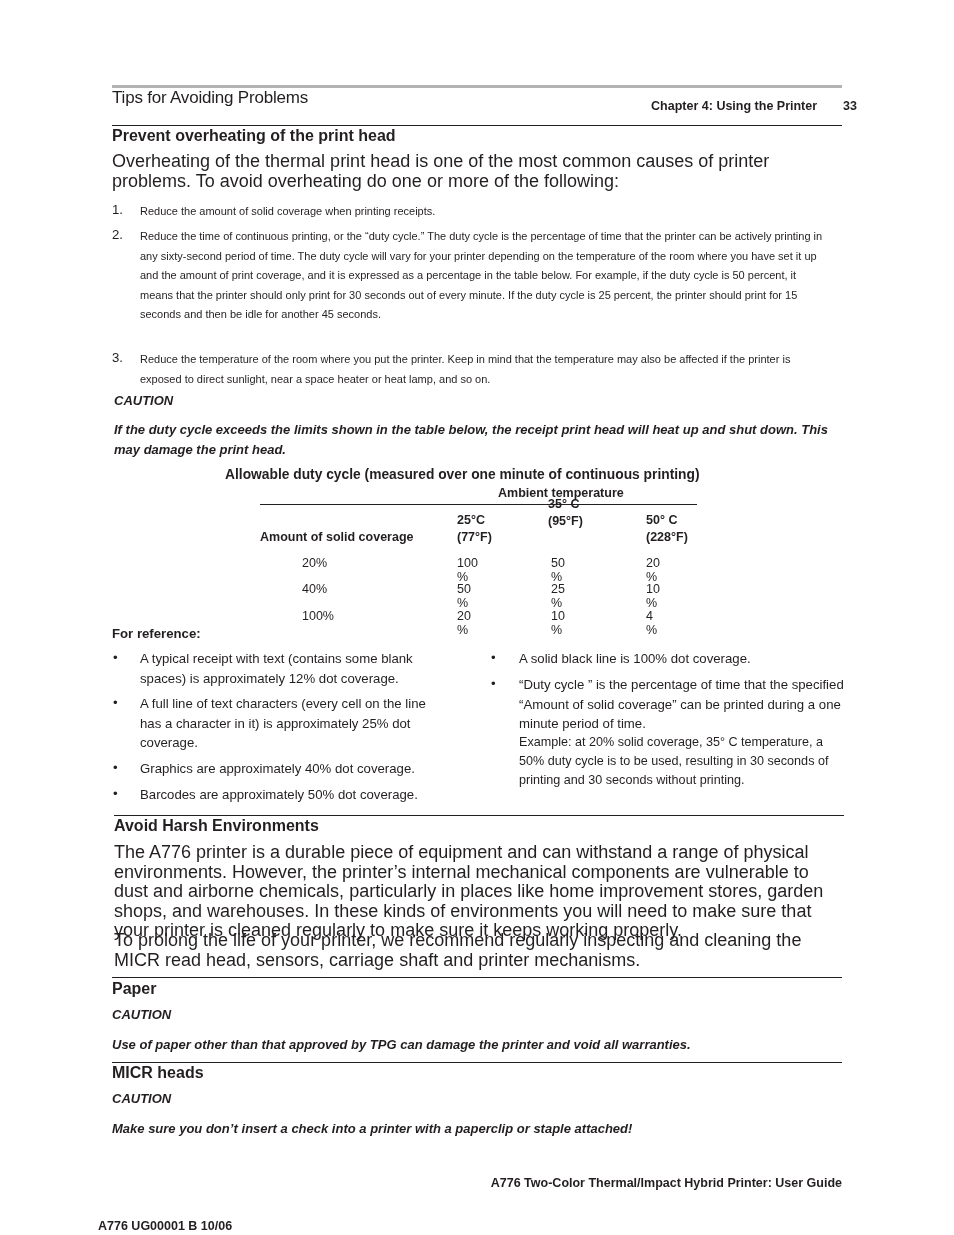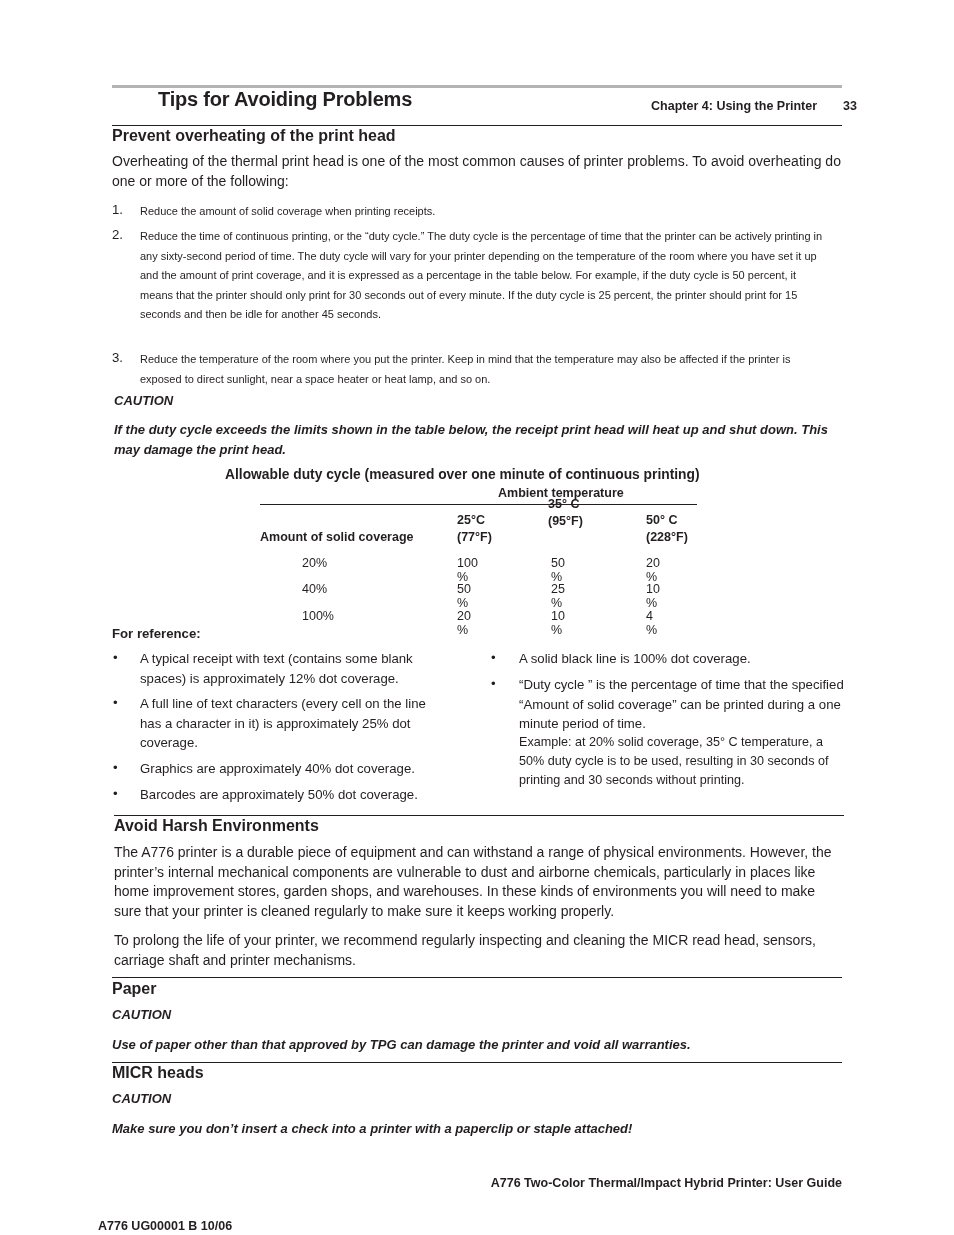--- a/index.html
+++ b/index.html
@@ -1,24 +1,24 @@
 <!DOCTYPE html>
 <html><head>
 <meta charset="utf-8">
 <style>
   html, body { margin: 0; padding: 0; background: #ffffff; }
   body { width: 954px; height: 1235px; position: relative; font-family: "Liberation Sans", sans-serif; color: #231f20; }
   .abs { position: absolute; }
   .hdr { top: 55px; right: 97px; font-size: 12.5px; font-weight: bold; margin-top: 44px; }
   .hdr .pg { margin-left: 26px; }
   .rule-grey { left: 112px; width: 730px; top: 85px; height: 3px; background: #b3b3b3; }
-  .title { left: 112px; top: 88px; font-size: 20px; font-weight: bold; letter-spacing: -0.2px; margin-left: 46px; }
+  .title { left: 112px; top: 88px; font-size: 17px; font-weight: normal; letter-spacing: -0.2px; }
   .rule { left: 112px; width: 730px; height: 1px; background: #231f20; }
   .h2 { font-size: 16px; font-weight: bold; }
-  .para { font-size: 14px; line-height: 19.6px; width: 730px; }
+  .para { font-size: 18px; line-height: 19.6px; width: 730px; }
   .ol-num { font-size: 13.2px; }
   .ol-text { font-size: 11px; line-height: 19.6px; width: 690px; }
   .caution { font-size: 13px; font-weight: bold; font-style: italic; }
   .caution-text { font-size: 13px; font-weight: bold; font-style: italic; line-height: 19.6px; width: 730px; }
   .tbl-title { font-size: 13.8px; font-weight: bold; }
   .tbl-sub { font-size: 12.5px; font-weight: bold; }
   .th { font-size: 12.5px; font-weight: bold; line-height: 17px; }
   .td { font-size: 12.5px; }
   .bul { font-size: 13.2px; }
   .bul-text { font-size: 13.2px; line-height: 19.6px; }

